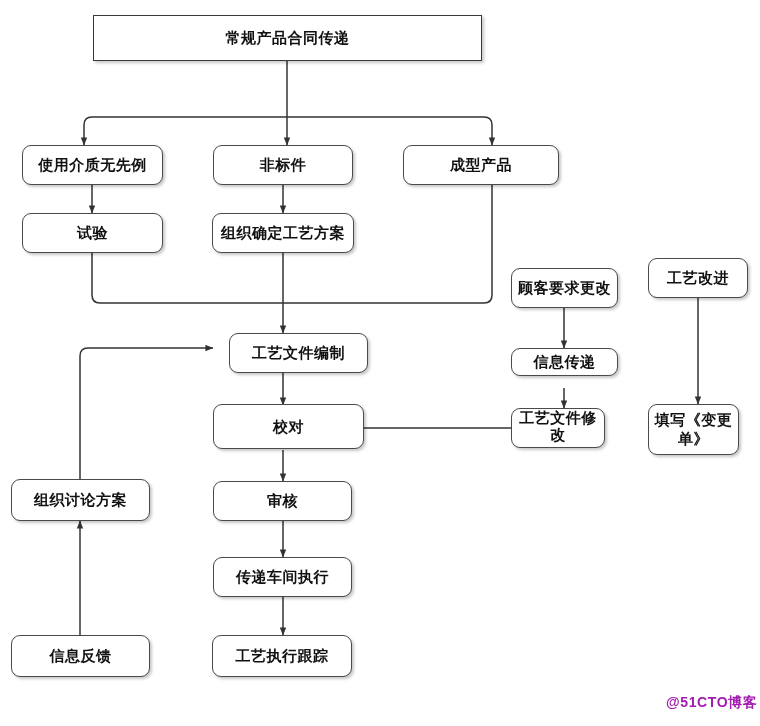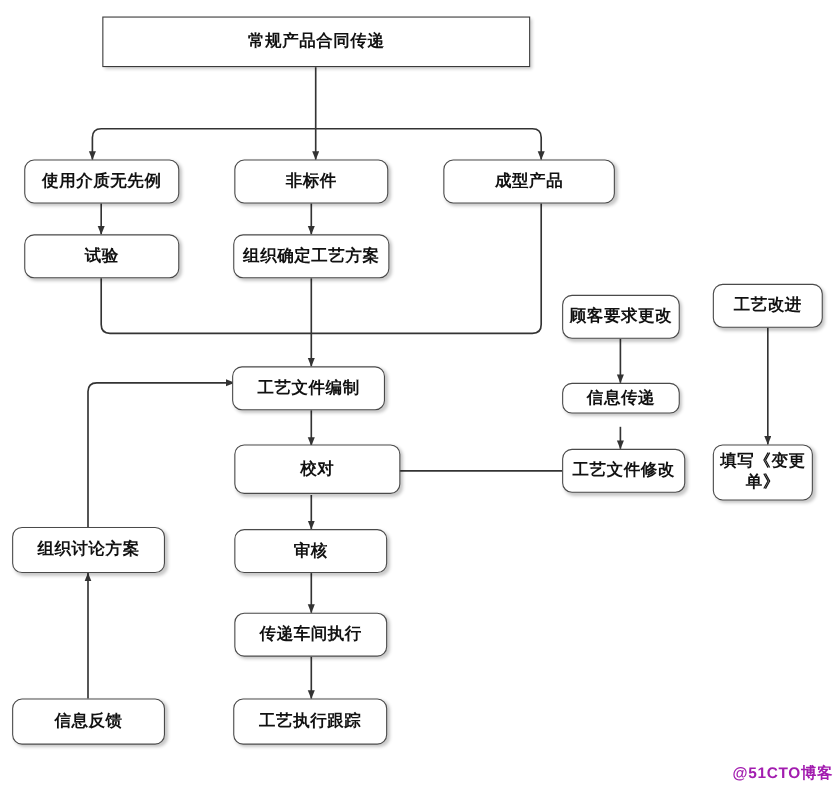--- a/index.html
+++ b/index.html
@@ -136,30 +136,30 @@
       </div>
       <div class="node" style="left: 212px; top: 213px; width: 142px; height: 40px;">
         <span class="label">组织确定工艺方案</span>
       </div>
       <div class="node" style="left: 511px; top: 268px; width: 107px; height: 40px;">
         <span class="label">顾客要求更改</span>
       </div>
       <div class="node" style="left: 648px; top: 258px; width: 100px; height: 40px;">
         <span class="label">工艺改进</span>
       </div>
-      <div class="node" style="left: 211px; top: 333px; width: 139px; height: 40px;">
+      <div class="node" style="left: 229px; top: 333px; width: 139px; height: 40px;">
         <span class="label">工艺文件编制</span>
       </div>
       <div class="node" style="left: 511px; top: 348px; width: 107px; height: 28px;">
         <span class="label">信息传递</span>
       </div>
       <div class="node" style="left: 213px; top: 404px; width: 151px; height: 45px;">
         <span class="label">校对</span>
       </div>
-      <div class="node" style="left: 511px; top: 408px; width: 112px; height: 40px;">
+      <div class="node" style="left: 511px; top: 408px; width: 94px; height: 40px; font-family: Liberation Mono, monospace;">
         <span class="label">工艺文件修改</span>
       </div>
       <div class="node two-line" style="left: 648px; top: 404px; width: 91px; height: 51px;">
         <span class="label">填写《变更单》</span>
       </div>
       <div class="node" style="left: 11px; top: 479px; width: 139px; height: 42px;">
         <span class="label">组织讨论方案</span>
       </div>
       <div class="node" style="left: 213px; top: 481px; width: 139px; height: 40px;">
         <span class="label">审核</span>

